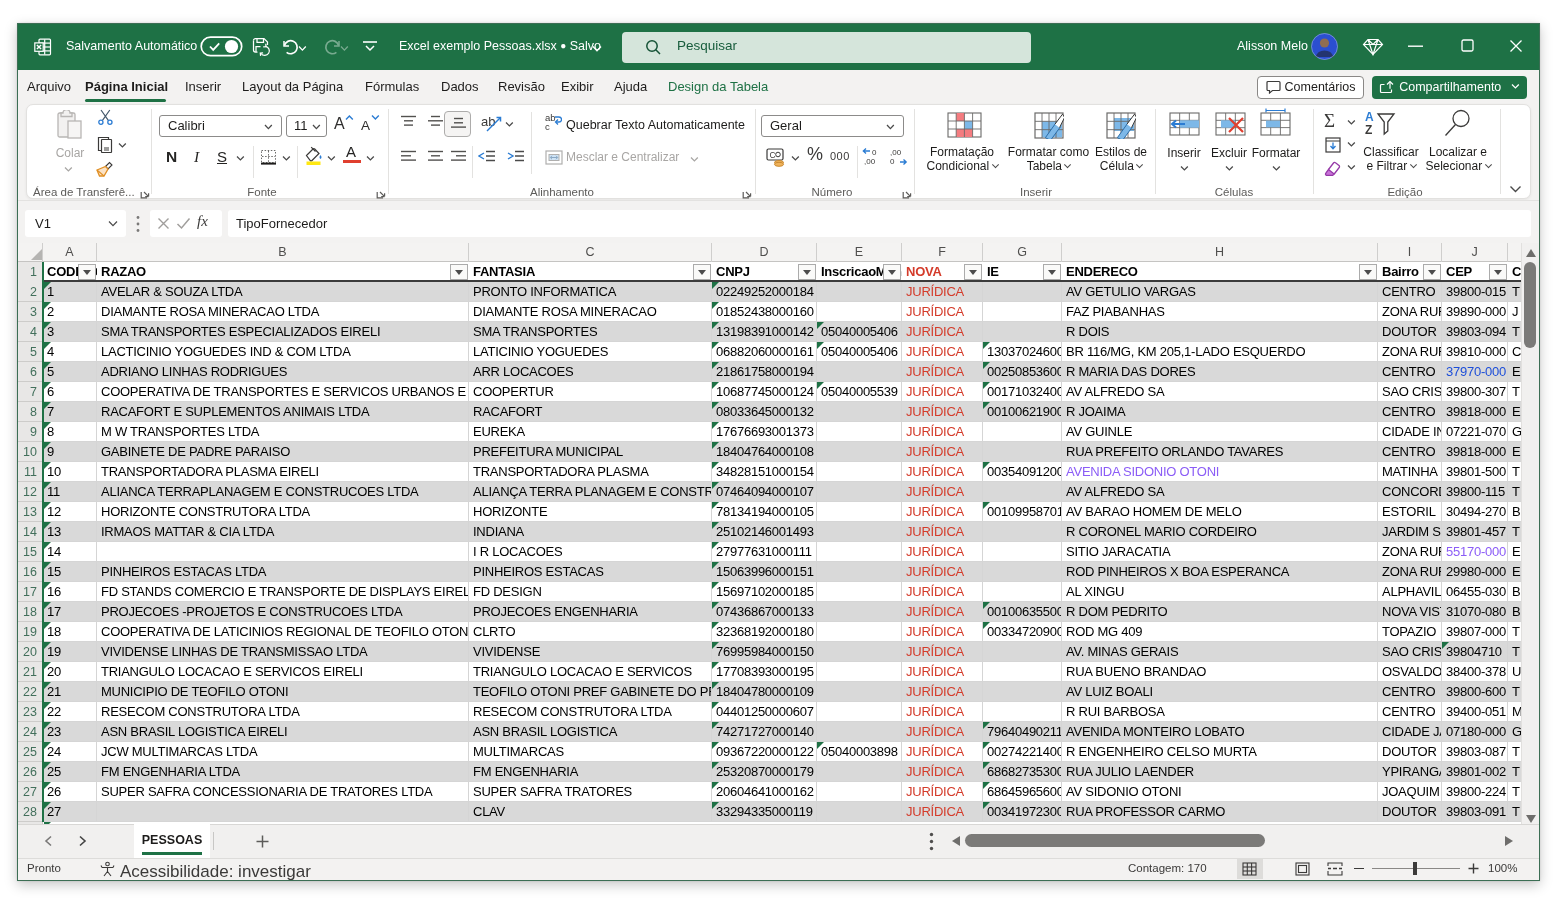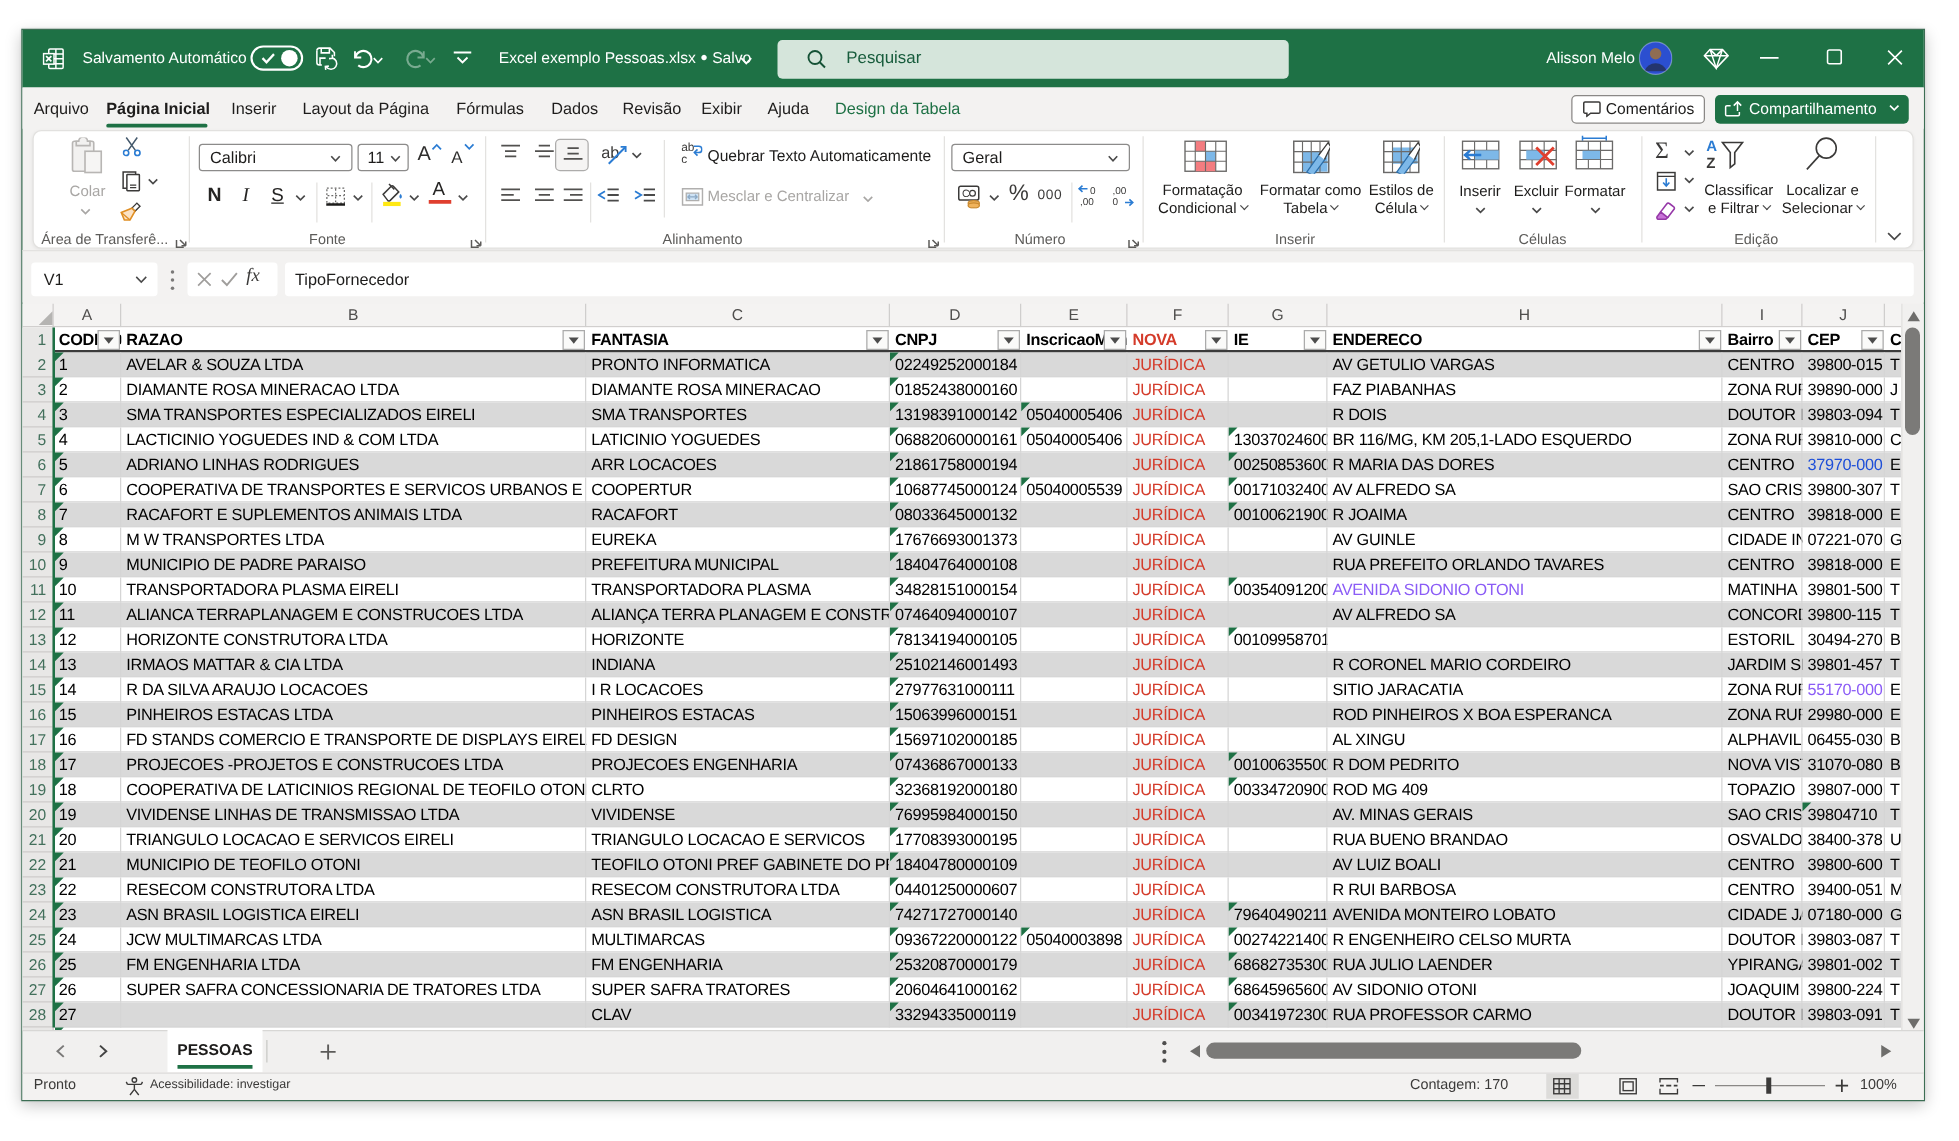--- a/index.html
+++ b/index.html
@@ -729,21 +729,21 @@
     <div class="ab" style="left:1489px;top:398px;width:1px;height:20px;background:#d5d5d5"></div>
     <div class="cell" style="left:1490px;top:398px;width:13px;height:20px;color:#000">G</div>
     <div class="ab" style="left:25px;top:417px;width:1478px;height:1px;background:#d5d5d5"></div>
     <div class="tri" style="left:26px;top:398px"></div>
     <div class="tri" style="left:694px;top:398px"></div>
     <div class="ab" style="left:25px;top:418px;width:1478px;height:20px;background:#d9d9d9"></div>
     <div class="rn" style="top:418px">10</div>
     <div class="ab" style="left:0;top:437px;width:25px;height:1px;background:#cdccca"></div>
     <div class="cell" style="left:25px;top:418px;width:54px;height:20px;color:#000">9</div>
     <div class="ab" style="left:78px;top:418px;width:1px;height:20px;background:#d5d5d5"></div>
-    <div class="cell" style="left:79px;top:418px;width:372px;height:20px;color:#000">MUNICIPIO DE PADRE PARAISO</div>
+    <div class="cell" style="left:79px;top:418px;width:372px;height:20px;color:#000">GABINETE DE PADRE PARAISO</div>
     <div class="ab" style="left:450px;top:418px;width:1px;height:20px;background:#d5d5d5"></div>
     <div class="cell" style="left:451px;top:418px;width:243px;height:20px;color:#000">PREFEITURA MUNICIPAL</div>
     <div class="ab" style="left:693px;top:418px;width:1px;height:20px;background:#d5d5d5"></div>
     <div class="cell" style="left:694px;top:418px;width:105px;height:20px;color:#000">18404764000108</div>
     <div class="ab" style="left:798px;top:418px;width:1px;height:20px;background:#d5d5d5"></div>
     <div class="ab" style="left:883px;top:418px;width:1px;height:20px;background:#d5d5d5"></div>
     <div class="cell" style="left:884px;top:418px;width:81px;height:20px;color:#d43b2a">JURÍDICA</div>
     <div class="ab" style="left:964px;top:418px;width:1px;height:20px;background:#d5d5d5"></div>
     <div class="ab" style="left:1043px;top:418px;width:1px;height:20px;background:#d5d5d5"></div>
     <div class="cell" style="left:1044px;top:418px;width:316px;height:20px;color:#000">RUA PREFEITO ORLANDO TAVARES</div>
@@ -817,20 +817,21 @@
     <div class="ab" style="left:450px;top:478px;width:1px;height:20px;background:#d5d5d5"></div>
     <div class="cell" style="left:451px;top:478px;width:243px;height:20px;color:#000">HORIZONTE</div>
     <div class="ab" style="left:693px;top:478px;width:1px;height:20px;background:#d5d5d5"></div>
     <div class="cell" style="left:694px;top:478px;width:105px;height:20px;color:#000">78134194000105</div>
     <div class="ab" style="left:798px;top:478px;width:1px;height:20px;background:#d5d5d5"></div>
     <div class="ab" style="left:883px;top:478px;width:1px;height:20px;background:#d5d5d5"></div>
     <div class="cell" style="left:884px;top:478px;width:81px;height:20px;color:#d43b2a">JURÍDICA</div>
     <div class="ab" style="left:964px;top:478px;width:1px;height:20px;background:#d5d5d5"></div>
     <div class="cell" style="left:965px;top:478px;width:79px;height:20px;color:#000">0010995870154</div>
     <div class="ab" style="left:1043px;top:478px;width:1px;height:20px;background:#d5d5d5"></div>
+    <div class="cell" style="left:1044px;top:478px;width:316px;height:20px;color:#000">AV BARAO HOMEM DE MELO</div>
     <div class="ab" style="left:1359px;top:478px;width:1px;height:20px;background:#d5d5d5"></div>
     <div class="cell" style="left:1360px;top:478px;width:64px;height:20px;color:#000">ESTORIL</div>
     <div class="ab" style="left:1423px;top:478px;width:1px;height:20px;background:#d5d5d5"></div>
     <div class="cell" style="left:1424px;top:478px;width:66px;height:20px;color:#000">30494-270</div>
     <div class="ab" style="left:1489px;top:478px;width:1px;height:20px;background:#d5d5d5"></div>
     <div class="cell" style="left:1490px;top:478px;width:13px;height:20px;color:#000">B</div>
     <div class="ab" style="left:25px;top:497px;width:1478px;height:1px;background:#d5d5d5"></div>
     <div class="tri" style="left:26px;top:478px"></div>
     <div class="tri" style="left:694px;top:478px"></div>
     <div class="tri" style="left:965px;top:478px"></div>
@@ -857,21 +858,20 @@
     <div class="ab" style="left:1489px;top:498px;width:1px;height:20px;background:#d5d5d5"></div>
     <div class="cell" style="left:1490px;top:498px;width:13px;height:20px;color:#000">T</div>
     <div class="ab" style="left:25px;top:517px;width:1478px;height:1px;background:#d5d5d5"></div>
     <div class="tri" style="left:26px;top:498px"></div>
     <div class="tri" style="left:694px;top:498px"></div>
     <div class="ab" style="left:25px;top:518px;width:1478px;height:20px;background:#fff"></div>
     <div class="rn" style="top:518px">15</div>
     <div class="ab" style="left:0;top:537px;width:25px;height:1px;background:#cdccca"></div>
     <div class="cell" style="left:25px;top:518px;width:54px;height:20px;color:#000">14</div>
     <div class="ab" style="left:78px;top:518px;width:1px;height:20px;background:#d5d5d5"></div>
-    <div class="cell" style="left:79px;top:518px;width:372px;height:20px;color:#000">R DA SILVA ARAUJO LOCACOES</div>
     <div class="ab" style="left:450px;top:518px;width:1px;height:20px;background:#d5d5d5"></div>
     <div class="cell" style="left:451px;top:518px;width:243px;height:20px;color:#000">I R LOCACOES</div>
     <div class="ab" style="left:693px;top:518px;width:1px;height:20px;background:#d5d5d5"></div>
     <div class="cell" style="left:694px;top:518px;width:105px;height:20px;color:#000">27977631000111</div>
     <div class="ab" style="left:798px;top:518px;width:1px;height:20px;background:#d5d5d5"></div>
     <div class="ab" style="left:883px;top:518px;width:1px;height:20px;background:#d5d5d5"></div>
     <div class="cell" style="left:884px;top:518px;width:81px;height:20px;color:#d43b2a">JURÍDICA</div>
     <div class="ab" style="left:964px;top:518px;width:1px;height:20px;background:#d5d5d5"></div>
     <div class="ab" style="left:1043px;top:518px;width:1px;height:20px;background:#d5d5d5"></div>
     <div class="cell" style="left:1044px;top:518px;width:316px;height:20px;color:#000">SITIO JARACATIA</div>
@@ -1253,21 +1253,21 @@
     <div class="ab" style="left:947px;top:810px;width:300px;height:13px;background:#7b7a78;border-radius:7px"></div>
     <div class="ab" style="left:1487px;top:812px;width:0;height:0;border-left:8px solid #6e6d6b;border-top:5px solid transparent;border-bottom:5px solid transparent"></div>
     <div class="ab" style="left:0;top:834px;width:1521px;height:22px;background:#f3f2f1;border-top:1px solid #dddcda;font-size:11.5px;color:#3b3a39"></div>
     <div class="ab" style="left:9px;top:838px;font-size:11.5px;color:#3b3a39">Pronto</div>
     <svg class="ab" style="left:82px;top:837px" width="15" height="16" viewBox="0 0 15 16">
 <g stroke="#3b3a39" fill="none" stroke-width="1.1">
 <circle cx="7.5" cy="3" r="1.8"></circle>
 <path d="M2 6.5 L13 6.5 M7.5 6.5 v4 M7.5 10.5 L4 15 M7.5 10.5 L11 15 M2 6.5 L1 4.5 M13 6.5 L14 4.5"></path>
 </g>
     </svg>
-    <div class="ab" style="left:102px;top:838px;font-size:10px;color:#3b3a39">Acessibilidade: investigar</div>
+    <div class="ab" style="left:102px;top:838px;font-size:17px;color:#3b3a39">Acessibilidade: investigar</div>
     <div class="ab" style="left:1110px;top:838px;font-size:11.5px;color:#3b3a39">Contagem: 170</div>
     <div class="ab" style="left:1219px;top:835px;width:26px;height:20px;background:#dddcda"></div>
     <svg class="ab" style="left:1224px;top:838px" width="15" height="14" viewBox="0 0 15 14">
 <g stroke="#3b3a39" fill="none" stroke-width="1.1">
 <rect x="1" y="1" width="13" height="12"></rect>
         <line x1="1" y1="5" x2="14" y2="5"></line>
         <line x1="1" y1="9" x2="14" y2="9"></line>
 <line x1="5.3" y1="1" x2="5.3" y2="13"></line>
         <line x1="9.6" y1="1" x2="9.6" y2="13"></line>
 </g>

